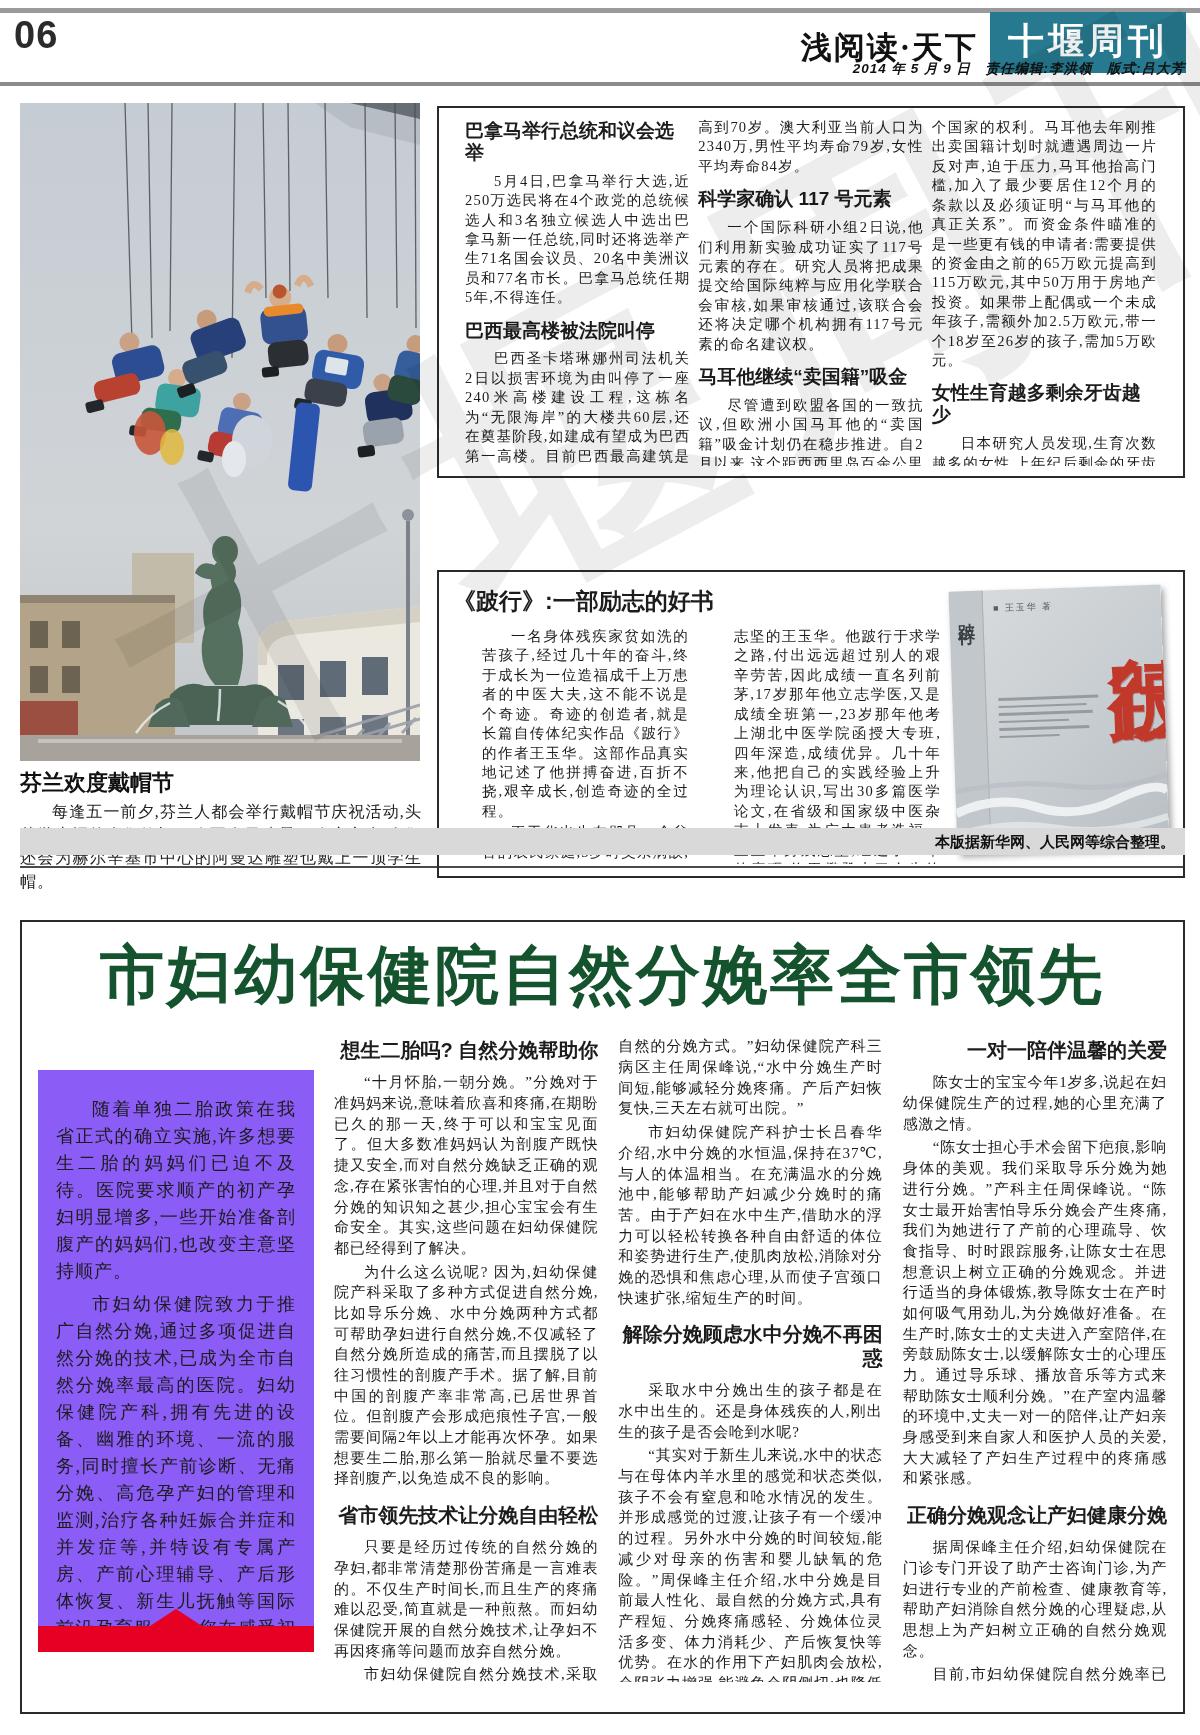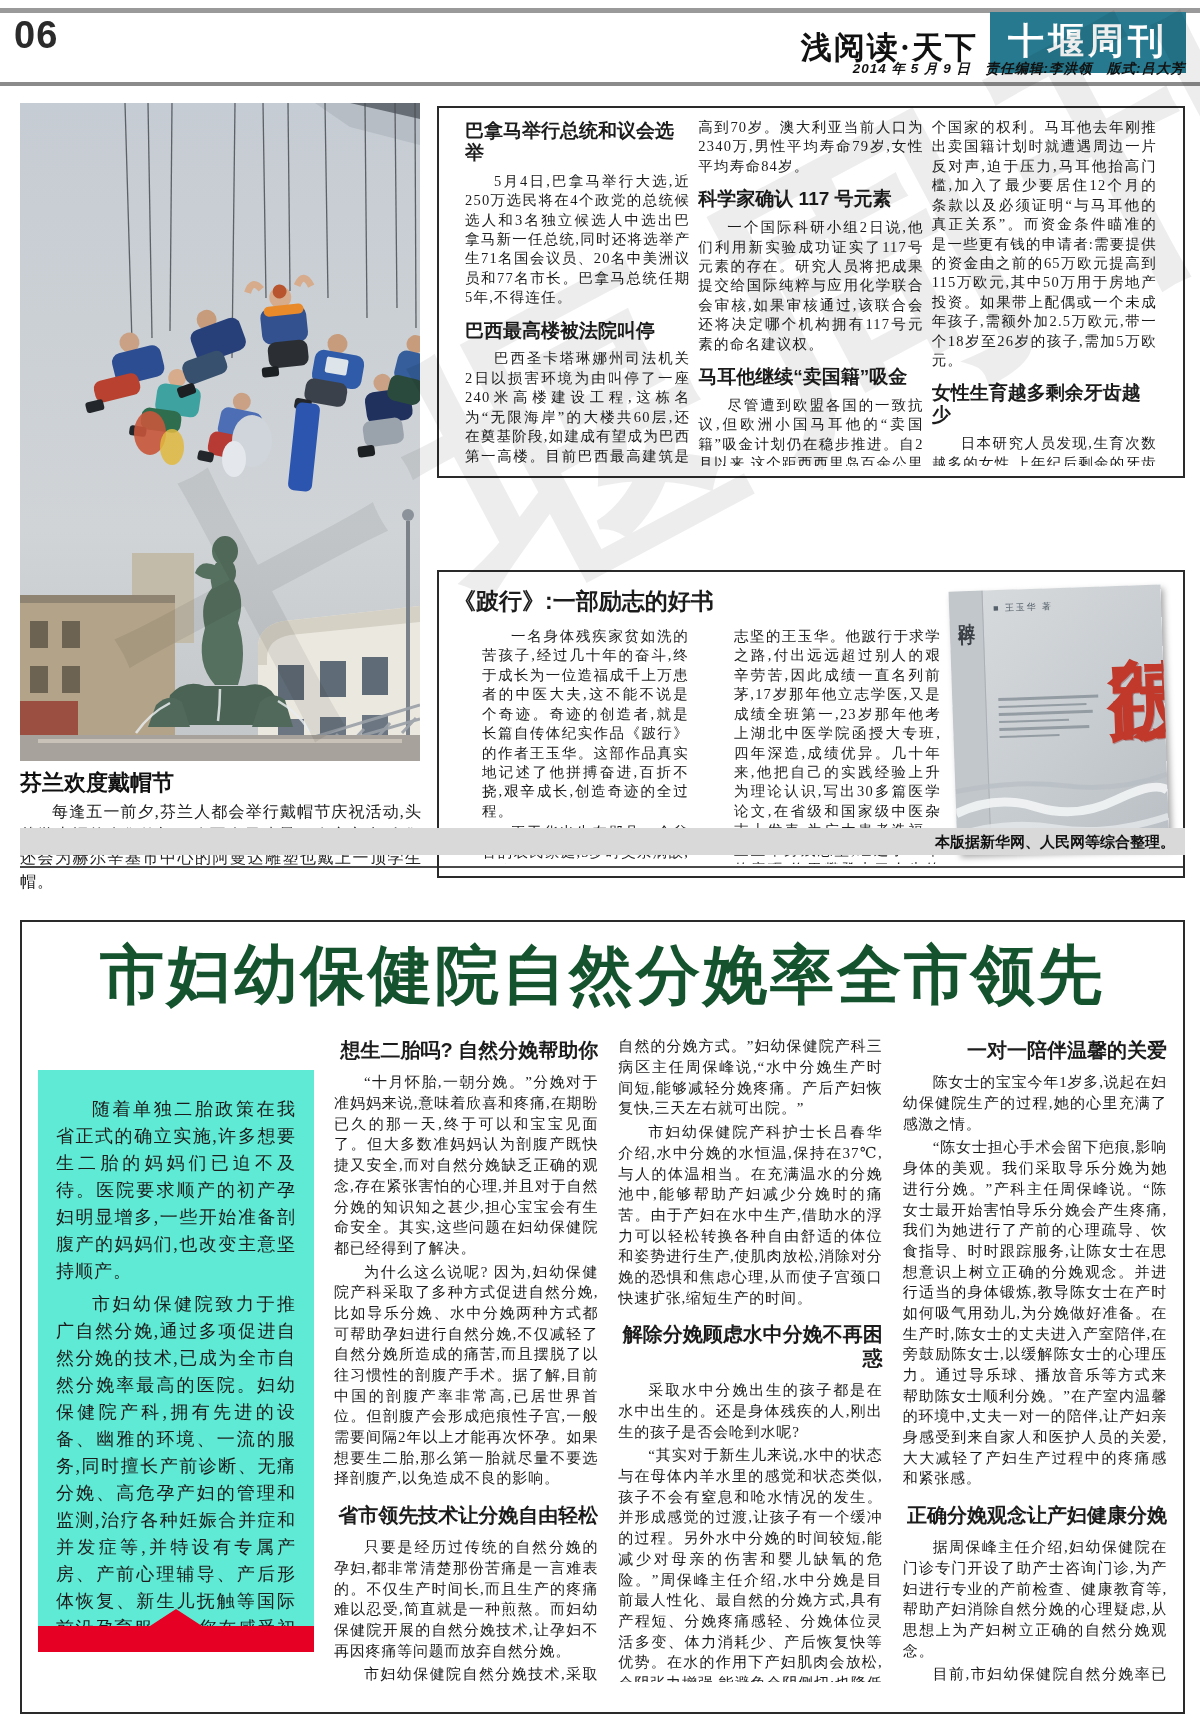--- a/index.html
+++ b/index.html
@@ -305,21 +305,21 @@
       </div>
     </div>
   </div>
 
   <div class="source-bar" style="background: rgb(217, 217, 217);">本版据新华网、人民网等综合整理。</div>
 
   <div class="feature-box">
     <div class="feature-headline">市妇幼保健院自然分娩率全市领先</div>
     <div class="feature-cols">
       <div class="fcol fcol-intro">
-        <div class="intro-box" style="background: #5eead4;">
+        <div class="intro-box" style="background: #8b5cf6;">
             <div class="seg-p">随着单独二胎政策在我省正式的确立实施,许多想要生二胎的妈妈们已迫不及待。医院要求顺产的初产孕妇明显增多,一些开始准备剖腹产的妈妈们,也改变主意坚持顺产。</div>
             <div class="seg-p">市妇幼保健院致力于推广自然分娩,通过多项促进自然分娩的技术,已成为全市自然分娩率最高的医院。妇幼保健院产科,拥有先进的设备、幽雅的环境、一流的服务,同时擅长产前诊断、无痛分娩、高危孕产妇的管理和监测,治疗各种妊娠合并症和并发症等,并特设有专属产房、产前心理辅导、产后形体恢复、新生儿抚触等国际前沿孕育服务,让您在感受初为人母幸福的同时享受到最温馨的服务。</div>
           </div>
         <div class="ribbon" style="background: rgb(230, 0, 35);">
           <div class="ribbon-tri" style="border-bottom-color: rgb(230, 0, 35);"></div>
         </div>
       </div>
       <div class="fcol">
           <div class="seg-h2">想生二胎吗? 自然分娩帮助你</div>
           <div class="seg-p">“十月怀胎,一朝分娩。”分娩对于准妈妈来说,意味着欣喜和疼痛,在期盼已久的那一天,终于可以和宝宝见面了。但大多数准妈妈认为剖腹产既快捷又安全,而对自然分娩缺乏正确的观念,存在紧张害怕的心理,并且对于自然分娩的知识知之甚少,担心宝宝会有生命安全。其实,这些问题在妇幼保健院都已经得到了解决。</div>

